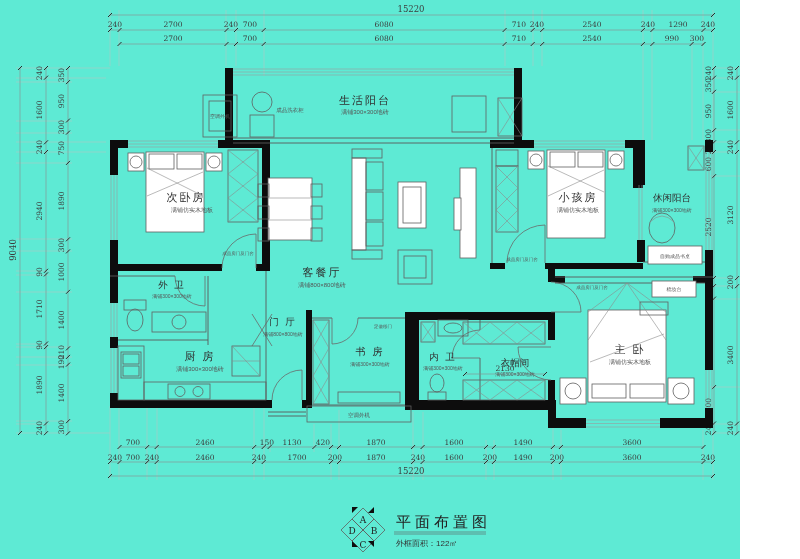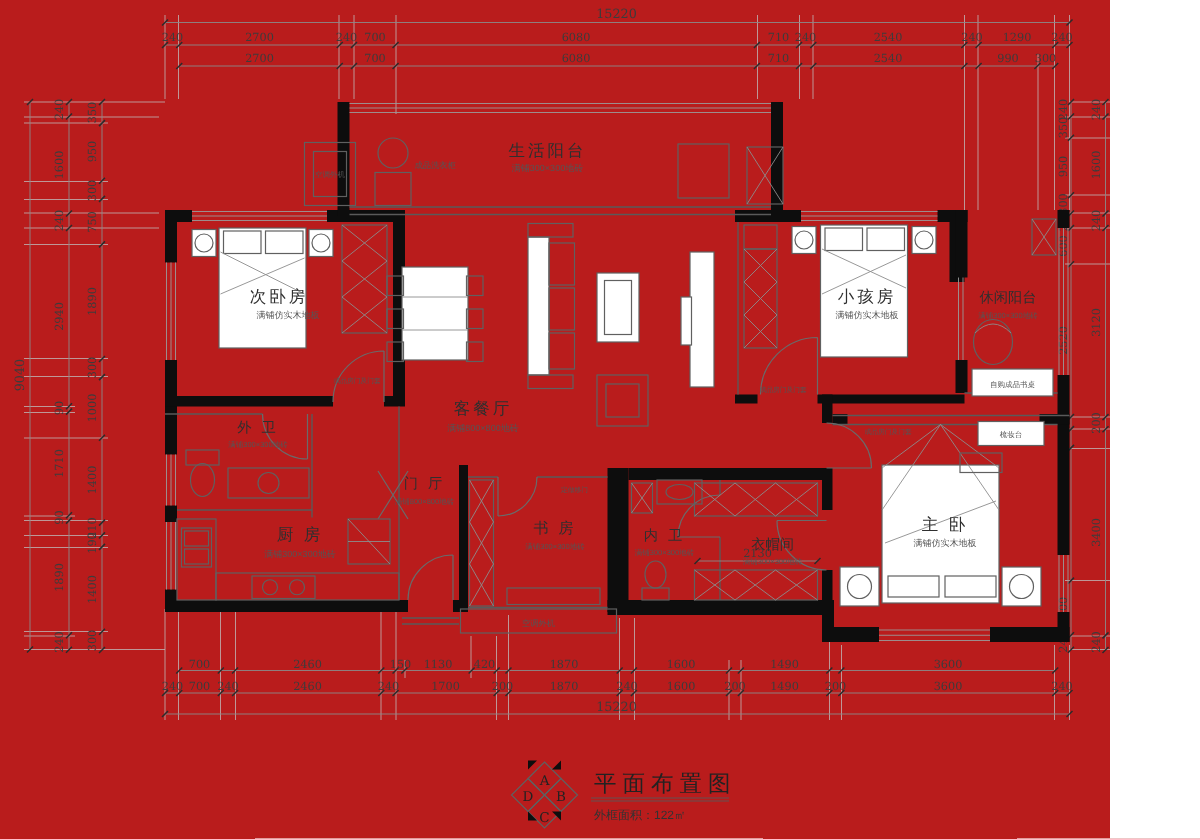--- a/index.html
+++ b/index.html
@@ -1,16 +1,16 @@
 <!DOCTYPE html>
 <html><head>
 <meta charset="utf-8">
 <style>
   html,body{margin:0;padding:0;background:#fff;}
-  #stage{width:740px;height:559px;position:relative;background:#b91c1c;overflow:hidden;
+  #stage{width:740px;height:559px;position:relative;background:#5eead4;overflow:hidden;
          font-family:"Liberation Sans",sans-serif;}
   svg{display:block;}
   .dim{stroke:#8a8a8a;stroke-width:.6;fill:none;}
   .wit{stroke:#c0c0c0;stroke-width:.5;fill:none;}
   .tick{stroke:#2b2b2b;stroke-width:1;fill:none;}
   .wall{fill:#0d0d0d;stroke:none;}
   .thin{stroke:#5a5a5a;stroke-width:.9;fill:none;}
   .lite{stroke:#9a9a9a;stroke-width:.6;fill:none;}
   .f{stroke:#606060;stroke-width:.8;fill:#ffffff;}
   .fo{stroke:#606060;stroke-width:.8;fill:none;}

